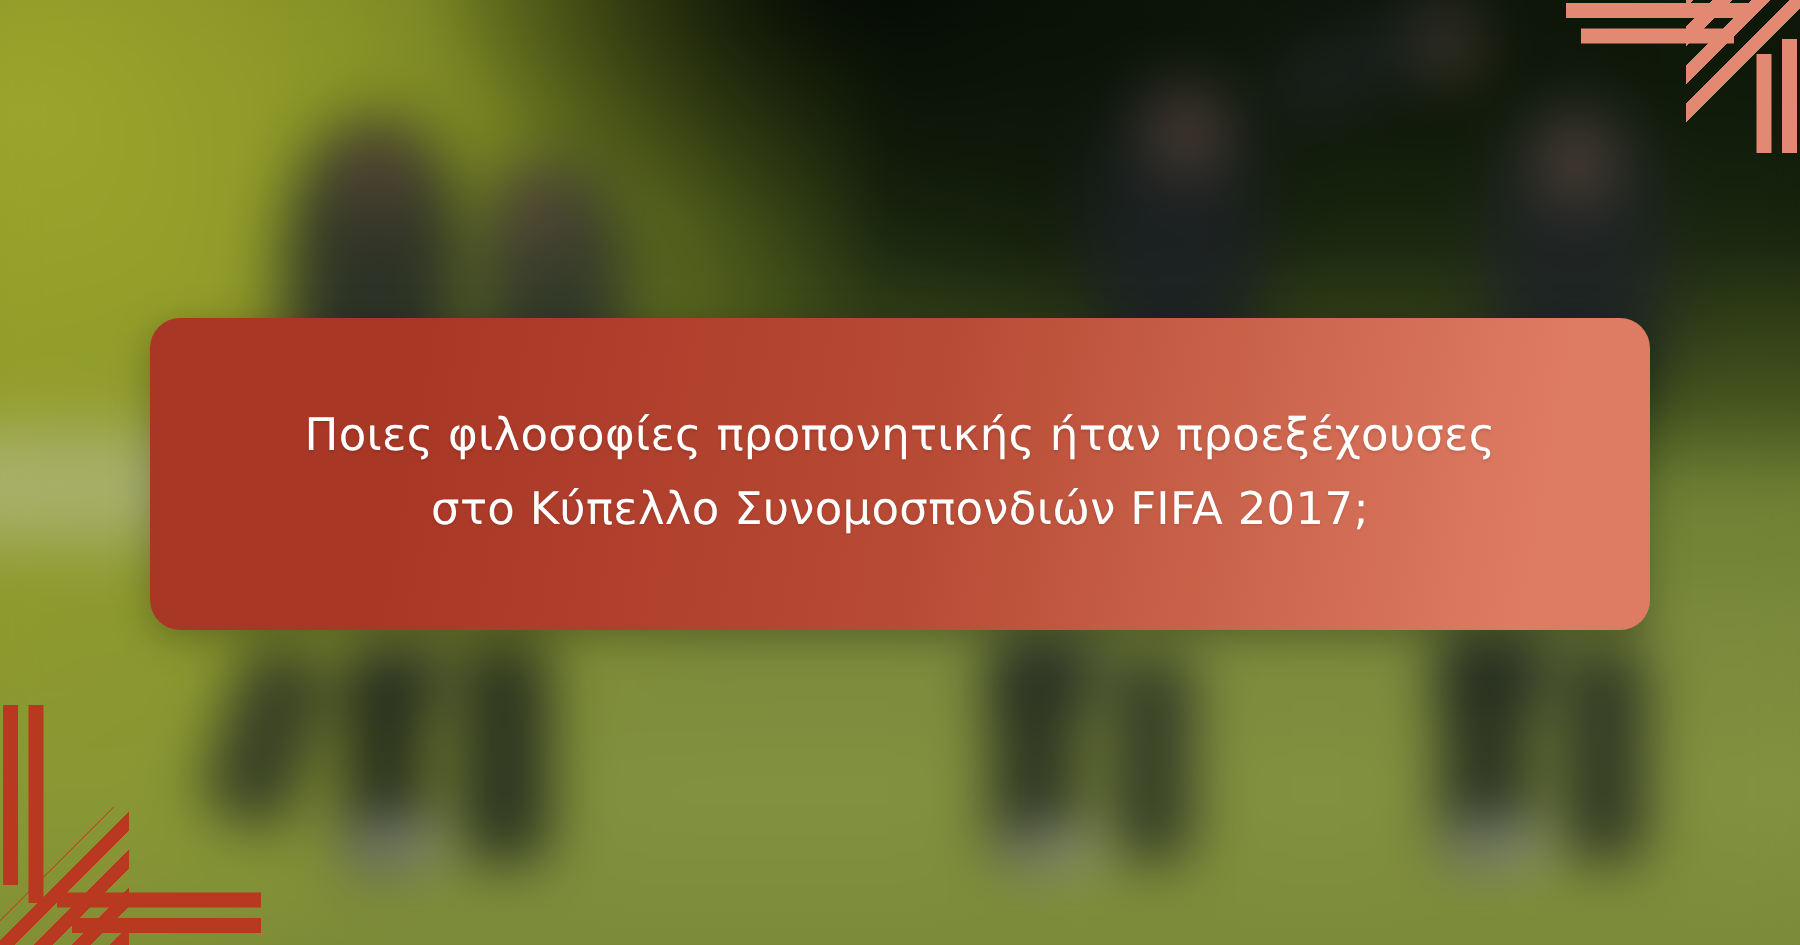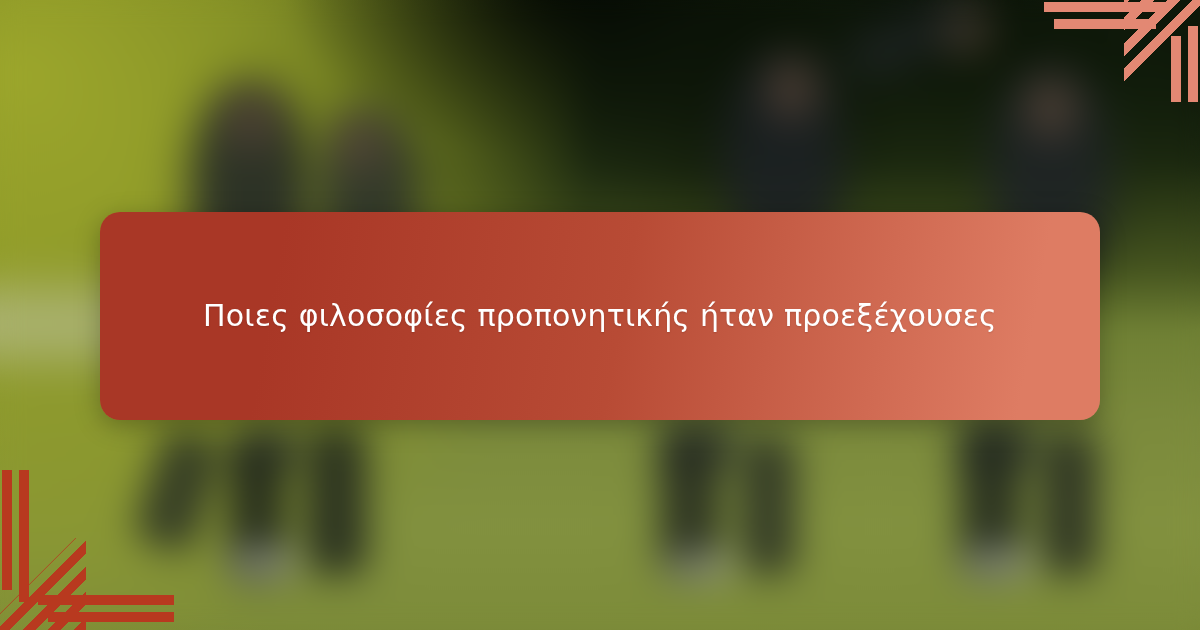--- a/index.html
+++ b/index.html
@@ -223,16 +223,17 @@
     <div class="hatch hatch-bl"></div>
     <div class="bar bl-v1" style="background: rgb(184, 57, 31);"></div>
     <div class="bar bl-v2" style="background: rgb(184, 57, 31);"></div>
     <div class="bar bl-h1" style="background: rgb(184, 57, 31);"></div>
     <div class="bar bl-h2" style="background: rgb(184, 57, 31);"></div>
   </div>
 
   <div id="card" style="background: linear-gradient(100deg, rgb(169, 55, 38) 0%, rgb(169, 55, 38) 18%, rgb(184, 75, 53) 52%, rgb(222, 124, 99) 92%, rgb(222, 124, 99) 100%); border-radius: 20px;">
     <h1 id="headline" style="color: rgb(255, 255, 255);">
       <span class="l1">Ποιες φιλοσοφίες προπονητικής ήταν προεξέχουσες</span>
+      <span class="l2">στο Κύπελλο Συνομοσπονδιών FIFA 2017;</span>
     </h1>
   </div>
 
 </div>
 
 </body></html>

